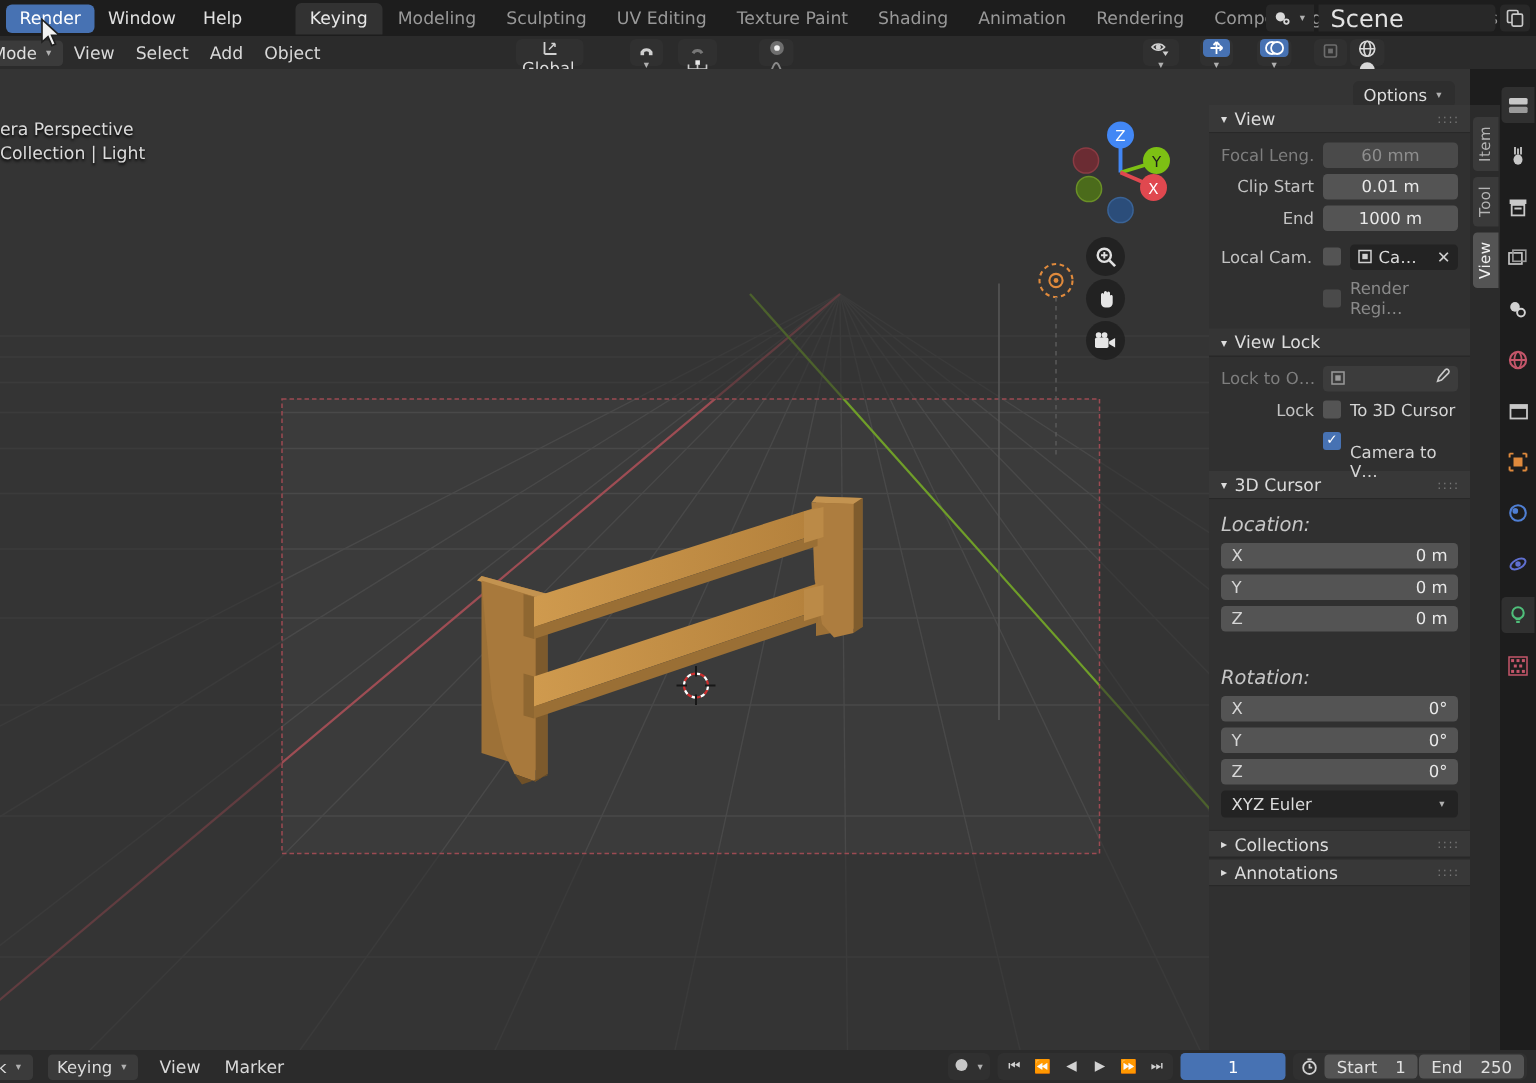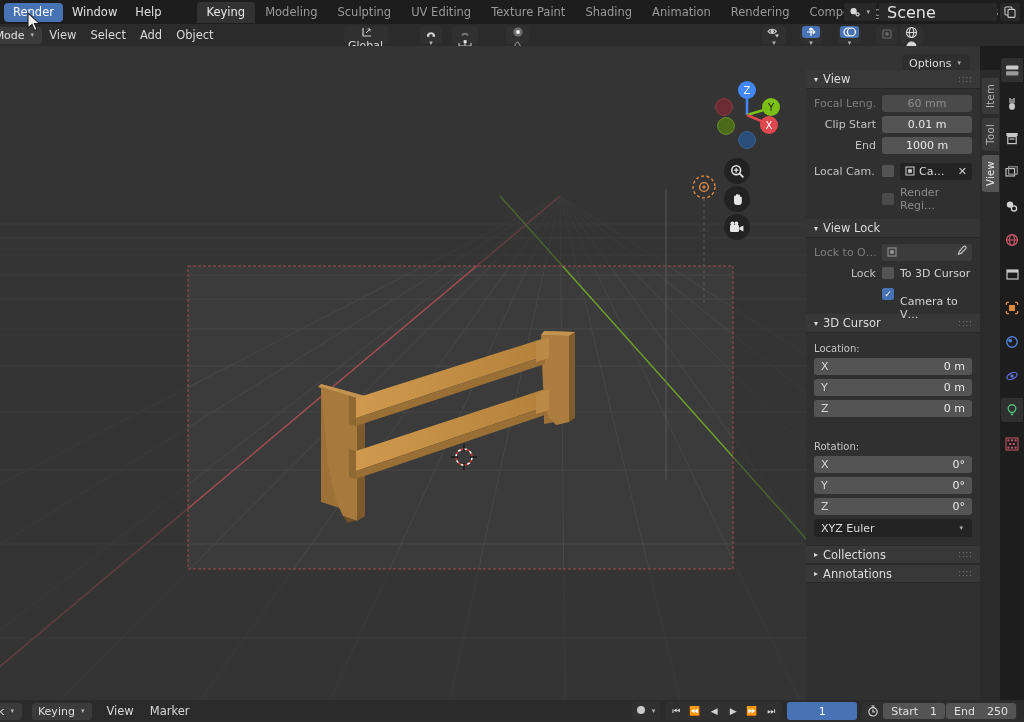--- a/index.html
+++ b/index.html
@@ -138,21 +138,21 @@
   }
   .chk.on { background: #4772b3; }
   .chk.dimbox { background: #4a4a4a; }
   .chk .tick { color: #fff; font-size: 9px; line-height: 9px; }
   .objfield {
     flex: 1; height: 17px; background: #232323; border-radius: 3px;
     display: flex; align-items: center; gap: 4px; padding: 0 5px; font-size: 11px;
     color: #dcdcdc;
   }
   .objfield.dim { background: #3c3c3c; color: #8a8a8a; }
-  .sectlabel { font-size: 10px; color: #c6c6c6; margin: 5px 0 3px 0; }
+  .sectlabel { font-size: 13px; color: #c6c6c6; margin: 5px 0 3px 0; font-style: italic; }
   .dropdown {
     height: 18px; background: #232323; border-radius: 3px; display: flex;
     align-items: center; padding: 0 7px; font-size: 11px; color: #dcdcdc;
     justify-content: space-between; margin-top: 4px;
   }
   .grip { margin-left: auto; margin-right: 7px; opacity: .42; letter-spacing: 1px;
           font-size: 8px; color: #cfcfcf; }
   .closed-panel {
     display: flex; align-items: center; height: 19px; padding-left: 8px; gap: 5px;
     background: #383838; color: #dcdcdc; font-size: 11.5px;
@@ -501,20 +501,24 @@
 
       <path d="M666 143 L666 434" stroke="#5c5c5c" stroke-width="0.9"></path>
 
       <g transform="translate(464,411)">
         <circle r="8" fill="none" stroke="#ffffff" stroke-width="1.5" stroke-dasharray="3.1 3.1"></circle>
         <circle r="8" fill="none" stroke="#d03030" stroke-width="1.5" stroke-dasharray="3.1 3.1" stroke-dashoffset="3.1"></circle>
         <path d="M0 -13 L0 -6 M0 6 L0 13 M-13 0 L-6 0 M6 0 L13 0" stroke="#181818" stroke-width="1.3"></path>
       </g>
     </svg>
 
+    <div class="vp-info">
+      <div>era Perspective</div>
+      <div>Collection | Light</div>
+    </div>
 
     <div class="options-btn">
       <span>Options</span>
       <span class="caret">▾</span>
     </div>
 
     <svg class="gizmo" viewBox="0 0 74 74">
       <line x1="37" y1="37" x2="37" y2="13" stroke="#4287f5" stroke-width="2.6"></line>
       <line x1="37" y1="37" x2="60" y2="30" stroke="#7dc014" stroke-width="2.6"></line>
       <line x1="37" y1="37" x2="58" y2="46" stroke="#e0484f" stroke-width="2.6"></line>

